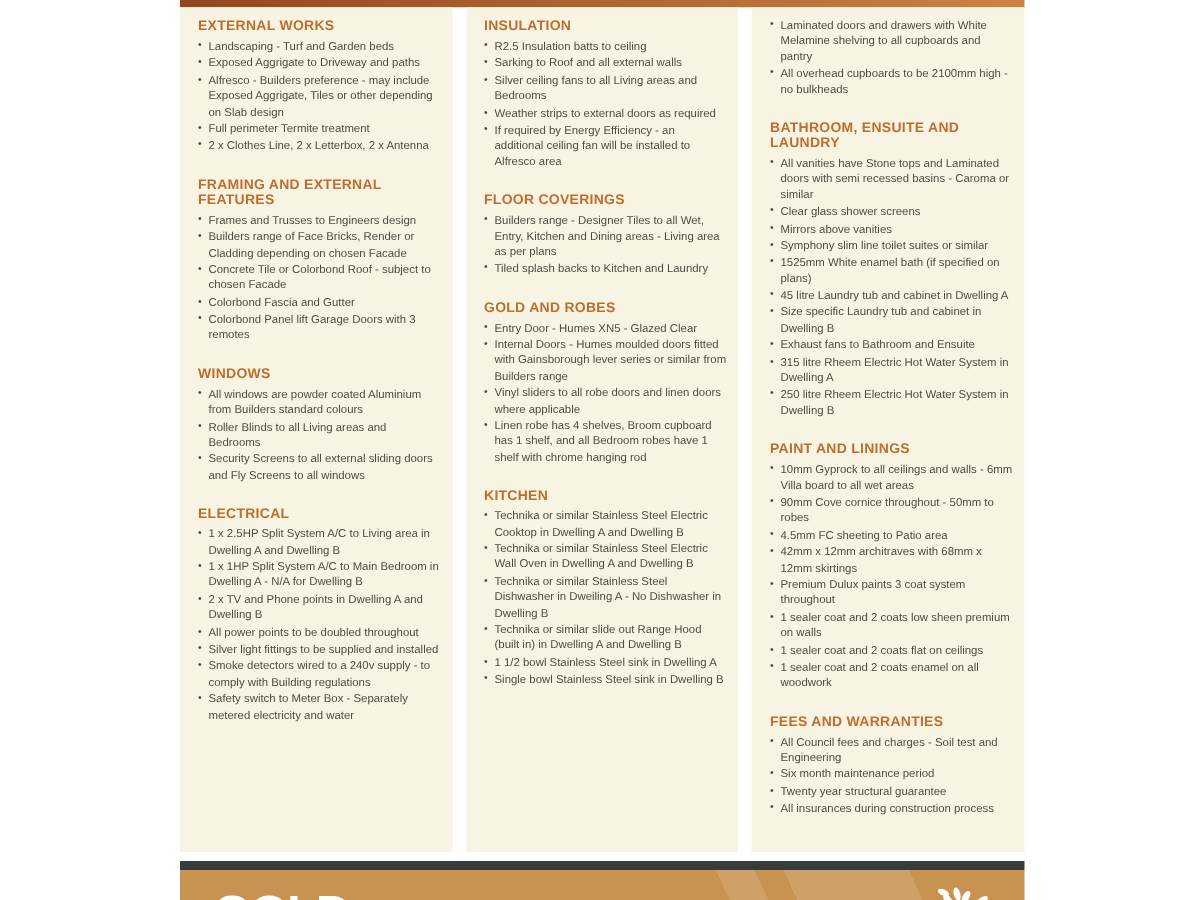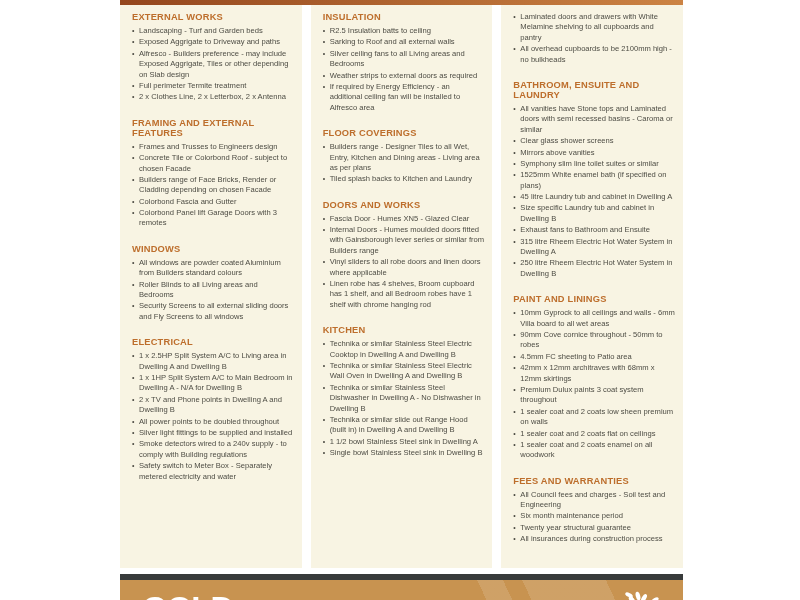--- a/index.html
+++ b/index.html
@@ -58,22 +58,22 @@
             <li>Exposed Aggrigate to Driveway and paths</li>
             <li>Alfresco - Builders preference - may include Exposed Aggrigate, Tiles or other depending on Slab design</li>
             <li>Full perimeter Termite treatment</li>
             <li>2 x Clothes Line, 2 x Letterbox, 2 x Antenna</li>
           </ul>
         </div>
         <div class="section">
           <div class="heading">FRAMING AND EXTERNAL FEATURES</div>
           <ul class="spec">
             <li>Frames and Trusses to Engineers design</li>
+            <li>Builders range of Face Bricks, Render or Cladding depending on chosen Facade</li>
             <li>Concrete Tile or Colorbond Roof - subject to chosen Facade</li>
-            <li>Builders range of Face Bricks, Render or Cladding depending on chosen Facade</li>
             <li>Colorbond Fascia and Gutter</li>
             <li>Colorbond Panel lift Garage Doors with 3 remotes</li>
           </ul>
         </div>
         <div class="section">
           <div class="heading">WINDOWS</div>
           <ul class="spec">
             <li>All windows are powder coated Aluminium from Builders standard colours</li>
             <li>Roller Blinds to all Living areas and Bedrooms</li>
             <li>Security Screens to all external sliding doors and Fly Screens to all windows</li>
@@ -104,23 +104,23 @@
           </ul>
         </div>
         <div class="section">
           <div class="heading">FLOOR COVERINGS</div>
           <ul class="spec">
             <li>Builders range - Designer Tiles to all Wet, Entry, Kitchen and Dining areas - Living area as per plans</li>
             <li>Tiled splash backs to Kitchen and Laundry</li>
           </ul>
         </div>
         <div class="section">
-          <div class="heading">DOORS AND WORKS</div>
-          <ul class="spec">
-            <li>Fascia Door - Humes XN5 - Glazed Clear</li>
+          <div class="heading">GOLD AND ROBES</div>
+          <ul class="spec">
+            <li>Entry Door - Humes XN5 - Glazed Clear</li>
             <li>Internal Doors - Humes moulded doors fitted with Gainsborough lever series or similar from Builders range</li>
             <li>Vinyl sliders to all robe doors and linen doors where applicable</li>
             <li>Linen robe has 4 shelves, Broom cupboard has 1 shelf, and all Bedroom robes have 1 shelf with chrome hanging rod</li>
           </ul>
         </div>
         <div class="section">
           <div class="heading">KITCHEN</div>
           <ul class="spec">
             <li>Technika or similar Stainless Steel Electric Cooktop in Dwelling A and Dwelling B</li>
             <li>Technika or similar Stainless Steel Electric Wall Oven in Dwelling A and Dwelling B</li>

